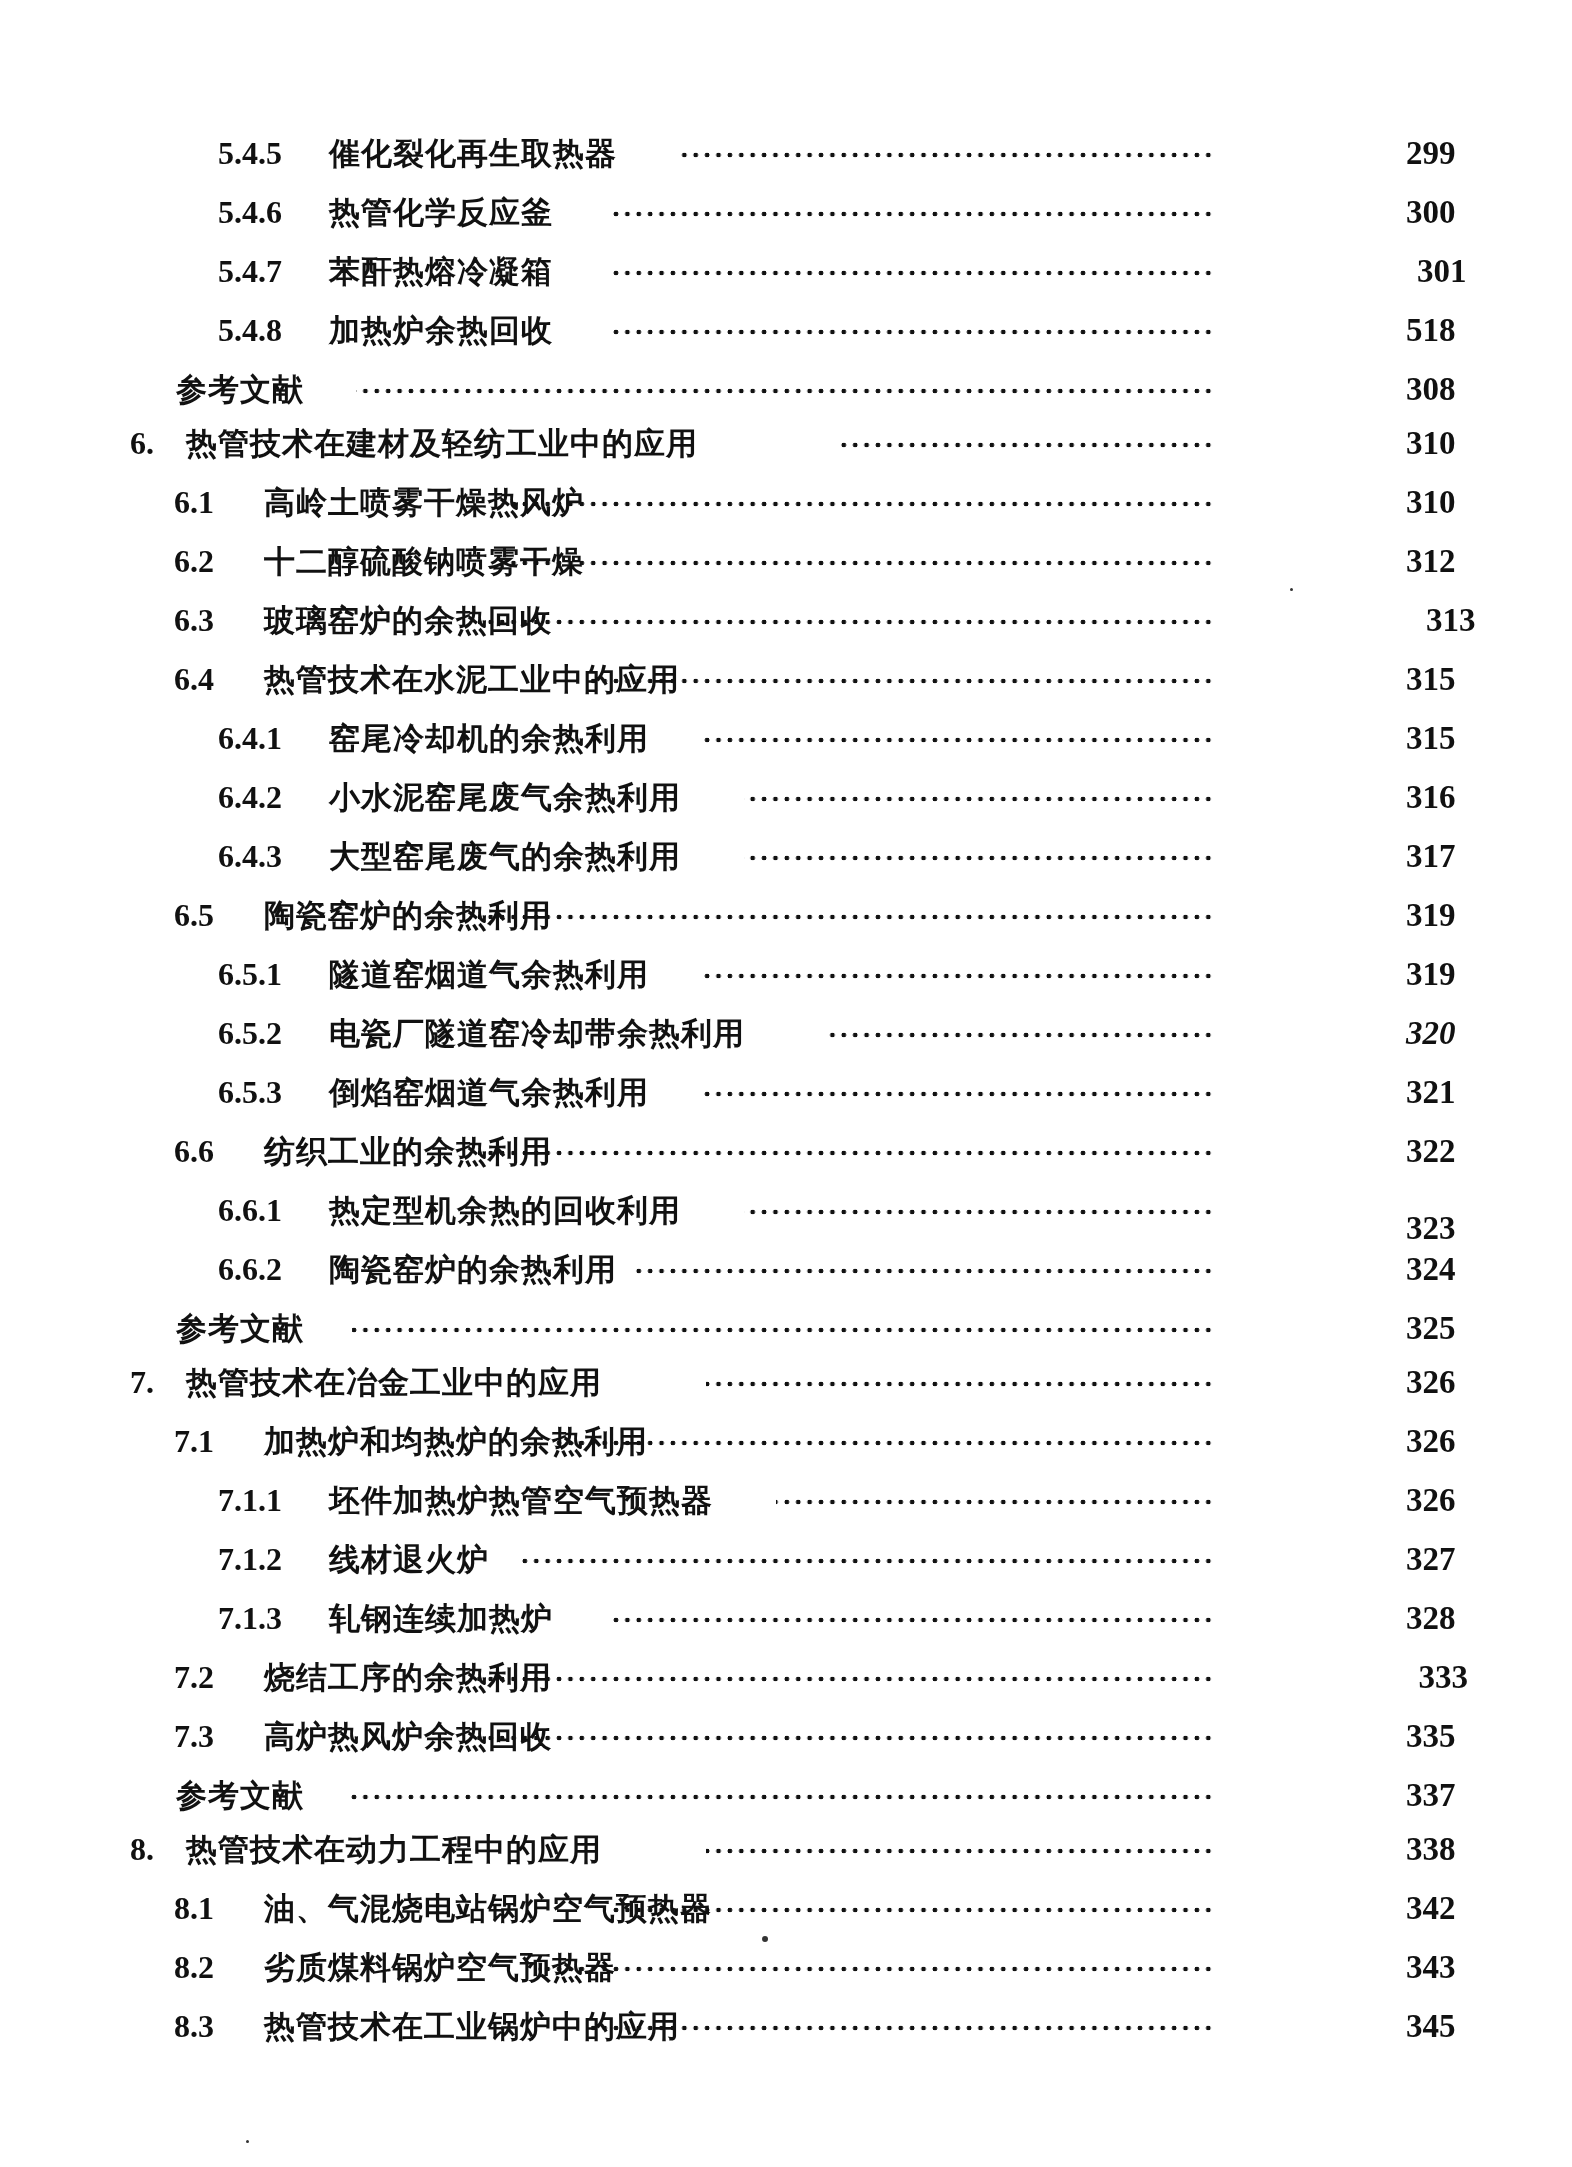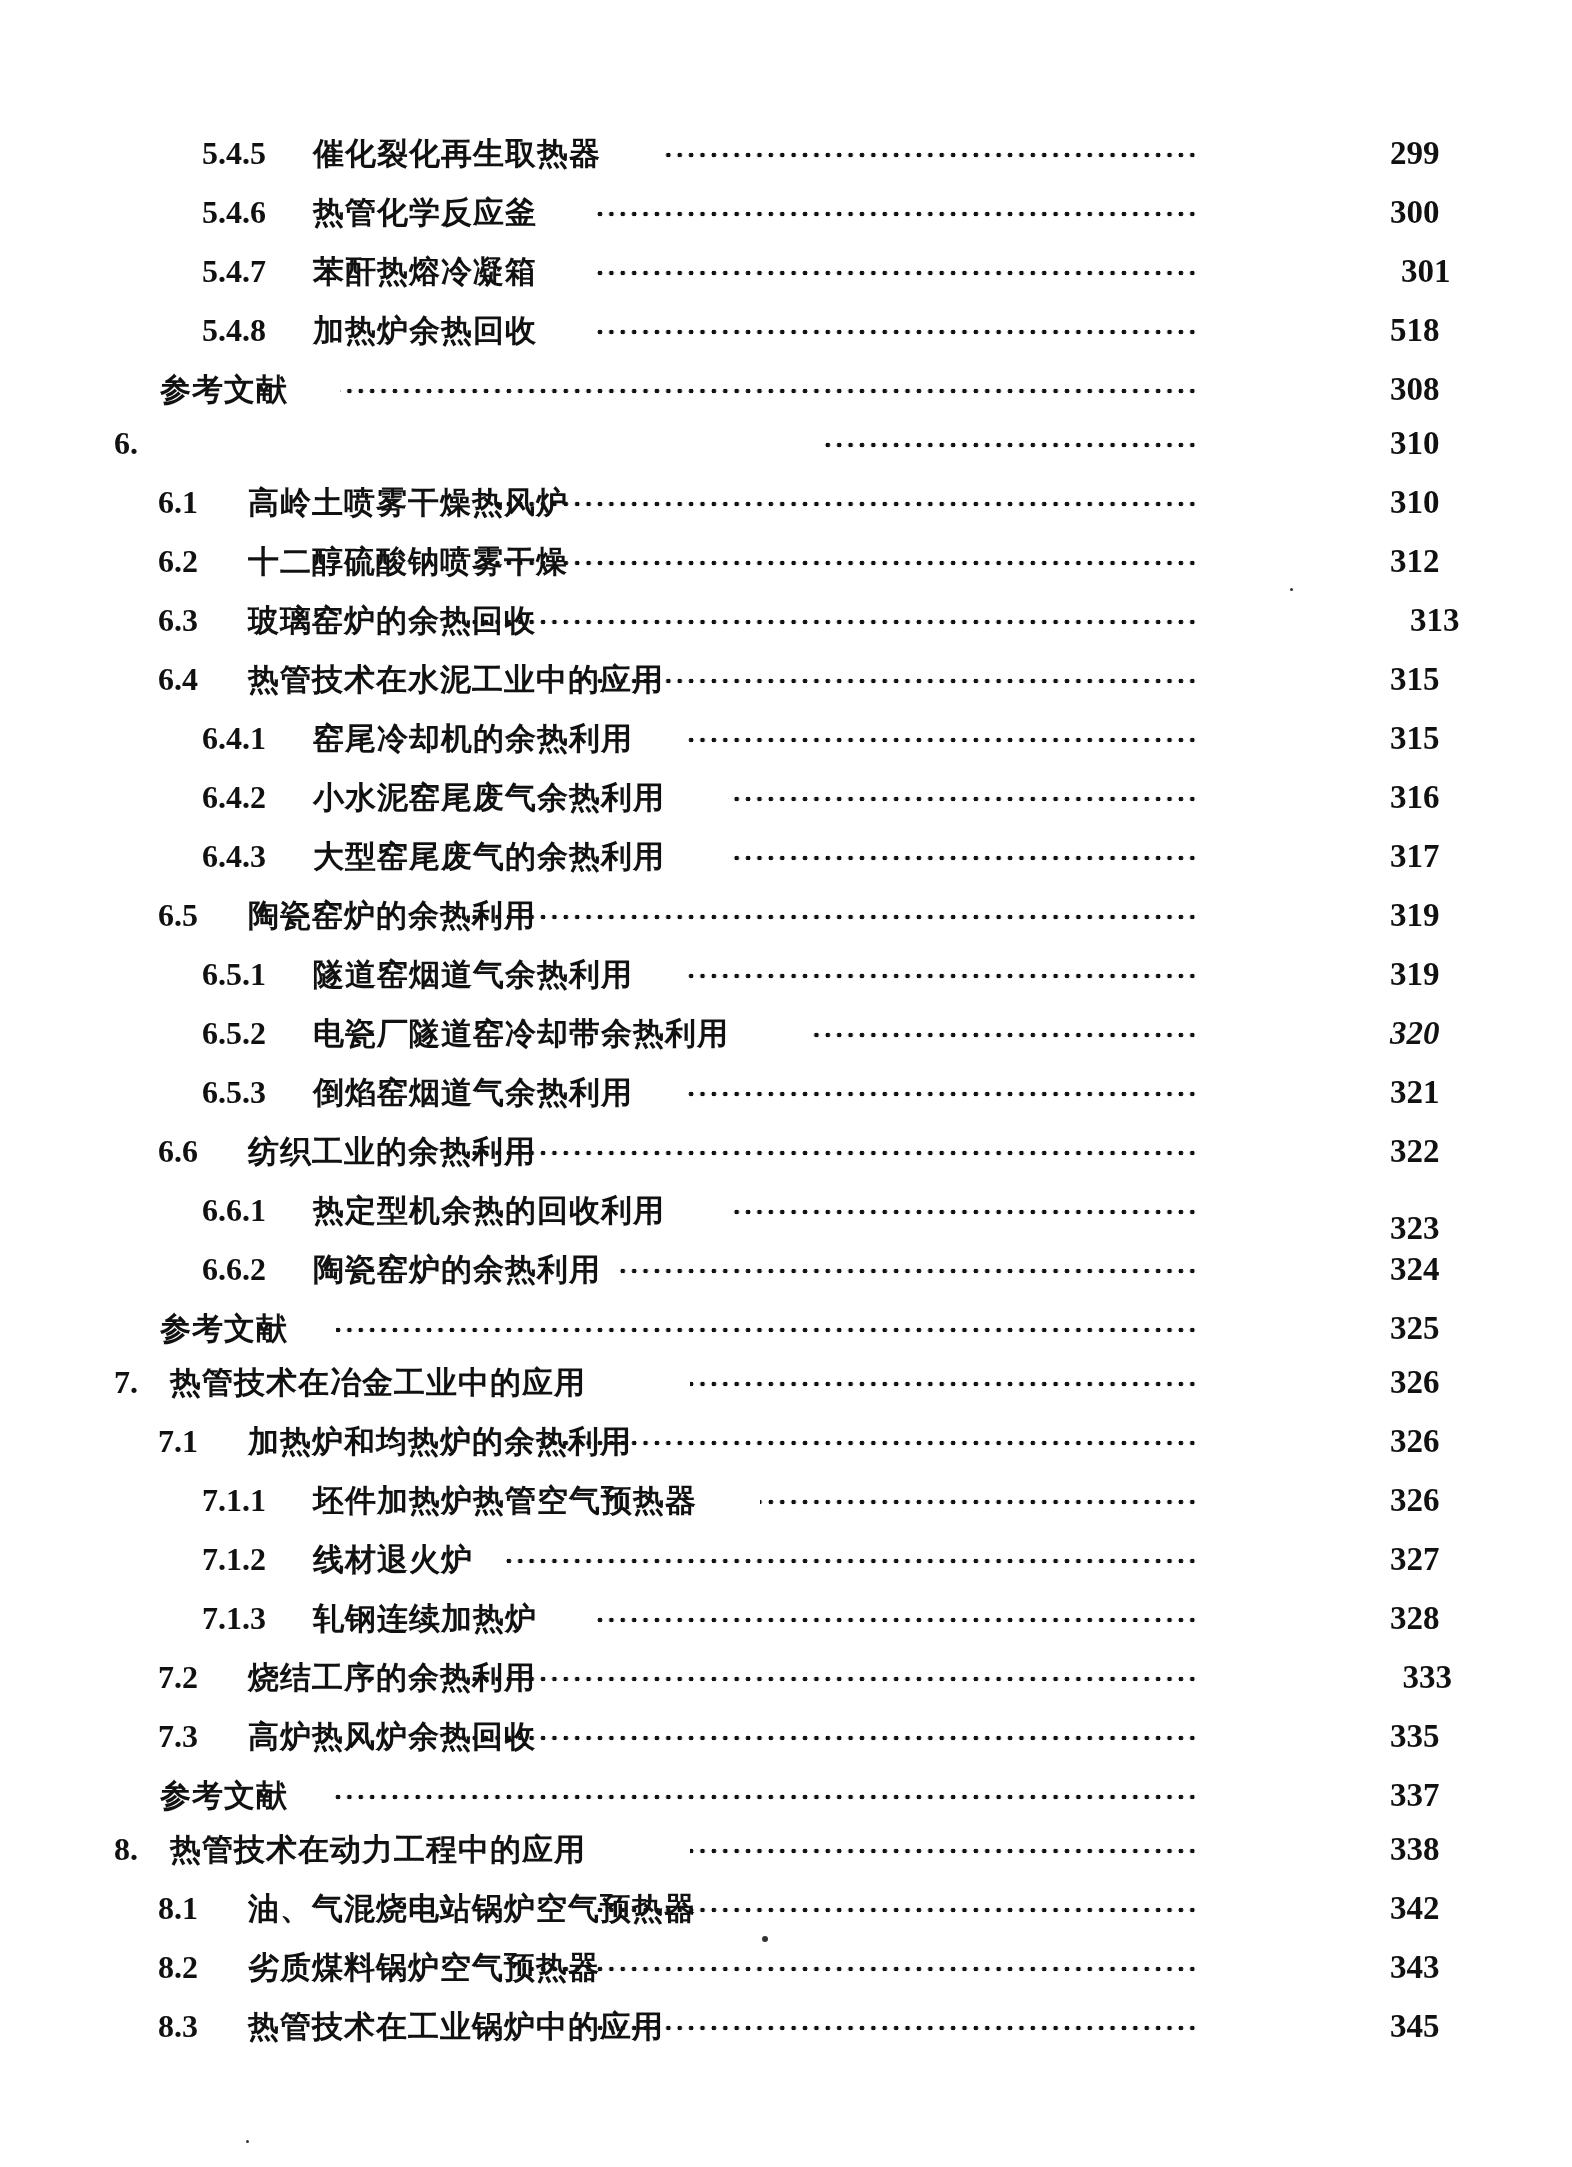--- a/index.html
+++ b/index.html
@@ -16,21 +16,21 @@
     color: #111111;
   }
   .toc {
     position: absolute;
     left: 0;
     top: 128px;
     width: 1572px;
   }
   .row {
     position: absolute;
-    left: 0;
+    left: 16px;
     width: 1412px;
     height: 50px;
     display: flex;
     align-items: center;
     font-size: 31px;
     font-weight: bold;
     line-height: 1;
   }
   .row .num {
     display: inline-block;
@@ -110,20 +110,21 @@
   </div>
 
   <div class="row ref" style="top:236px">
     <span class="title">参考文献</span>
     <span class="leader" style="position:absolute;left:340px;right:214px;margin:0;top:24px;"></span>
     <span class="page" style="position:absolute;left:1390px;">308</span>
   </div>
 
   <div class="row l1" style="top:290px">
     <span class="num">6.</span>
+    <span class="title">热管技术在建材及轻纺工业中的应用</span>
     <span class="leader" style="position:absolute;left:820px;right:214px;margin:0;top:24px;"></span>
     <span class="page" style="position:absolute;left:1390px;">310</span>
   </div>
 
   <div class="row l2" style="top:349px">
     <span class="num">6.1</span>
     <span class="title">高岭土喷雾干燥热风炉</span>
     <span class="leader" style="position:absolute;left:490px;right:214px;margin:0;top:24px;"></span>
     <span class="page" style="position:absolute;left:1390px;">310</span>
   </div>

